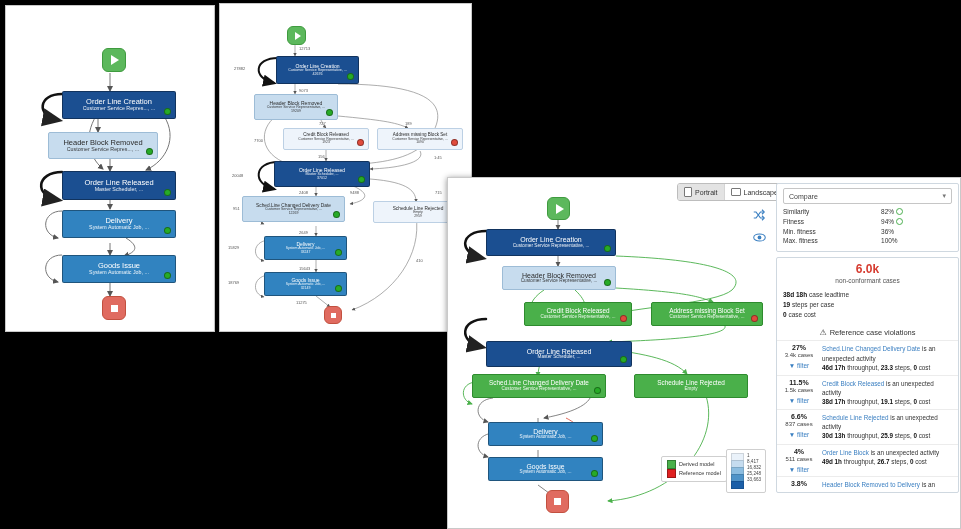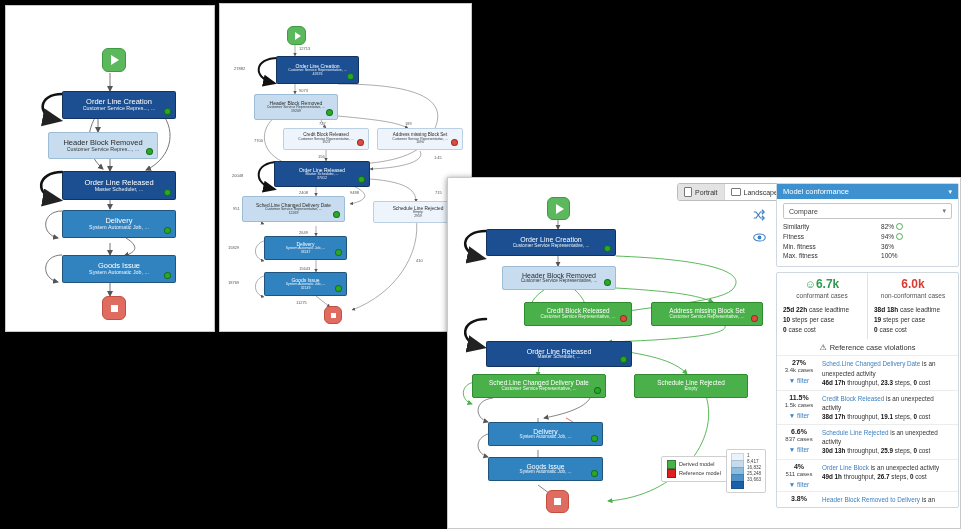--- a/index.html
+++ b/index.html
@@ -468,24 +468,20 @@
       <div>16,832</div>
       <div>25,248</div>
       <div>33,663</div>
     </div>
   </div>
 </div>
 
 <div id="sidebar">
 
   <div class="card">
-    <div class="card-head">
-      <span>Model conformance</span>
-      <span style="font-size:7px;line-height:1;">▾</span>
-    </div>
     <div class="card-body">
       <div class="select">
         <span>Compare</span>
         <span style="font-size:7px;color:#777;">▾</span>
       </div>
       <div class="krow">
         <span class="k">Similarity</span>
         <span class="v">
             <span>82%</span>
             <i class="ok"></i>
@@ -508,38 +504,20 @@
         <span class="k">Max. fitness</span>
         <span class="v">
             <span>100%</span>
           </span>
       </div>
     </div>
   </div>
 
   <div class="statcard">
     <div class="stathead">
-      <div class="stathalf">
-        <div class="bignum green">
-          <span style="font-size:11px;">☺</span><span>6.7k</span>
-        </div>
-        <div class="bigsub">conformant cases</div>
-        <div class="metric" style="margin-top:6px;">
-          <b>25d 22h</b>
-          <span>case leadtime</span>
-        </div>
-        <div class="metric">
-          <b>10</b>
-          <span>steps per case</span>
-        </div>
-        <div class="metric">
-          <b>0</b>
-          <span>case cost</span>
-        </div>
-      </div>
       <div class="stathalf">
         <div class="bignum red">6.0k</div>
         <div class="bigsub">non-conformant cases</div>
         <div class="metric" style="margin-top:6px;">
           <b>38d 18h</b>
           <span>case leadtime</span>
         </div>
         <div class="metric">
           <b>19</b>
           <span>steps per case</span>

